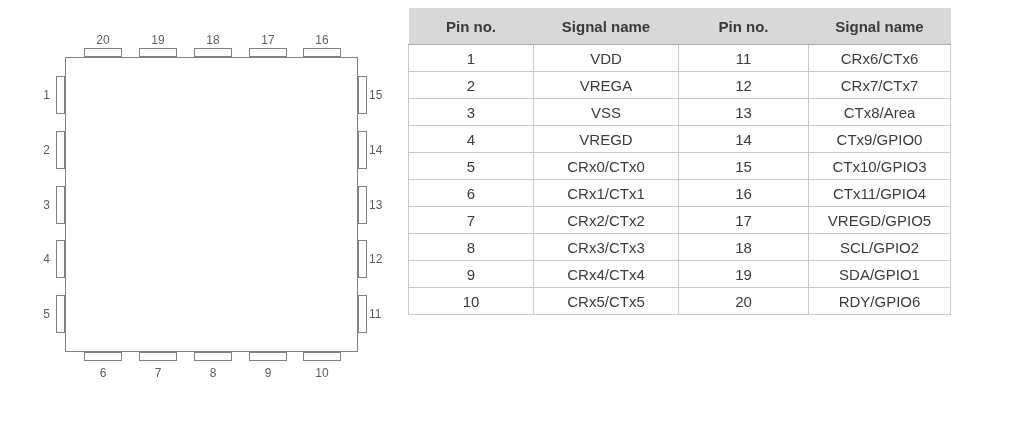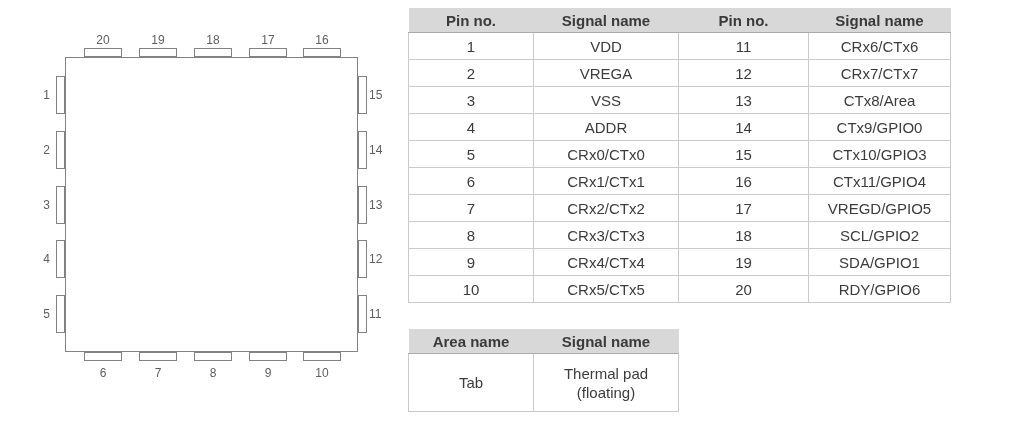--- a/index.html
+++ b/index.html
@@ -43,21 +43,21 @@
     table-layout: fixed;
     font-size: 15px;
     color: #3c3c3c;
   }
   #pin-table  { left: 408px; top: 8px;   width: 542px; }
   #area-table { left: 408px; top: 329px; width: 270px; }
   thead th {
     background: #d8d8d8;
     border-bottom: 1px solid #ababab;
     font-weight: bold;
-    height: 24px;
+    height: 36px;
     text-align: center;
     padding: 0;
     color: #3a3a3a;
   }
   tbody td {
     border: 1px solid #cacaca;
     height: 26px;
     text-align: center;
     vertical-align: middle;
     padding: 0;
@@ -146,21 +146,21 @@
           <td>CRx7/CTx7</td>
         </tr>
         <tr>
           <td>3</td>
           <td>VSS</td>
           <td>13</td>
           <td>CTx8/Area</td>
         </tr>
         <tr>
           <td>4</td>
-          <td>ADDR</td>
+          <td>VREGD</td>
           <td>14</td>
           <td>CTx9/GPIO0</td>
         </tr>
         <tr>
           <td>5</td>
           <td>CRx0/CTx0</td>
           <td>15</td>
           <td>CTx10/GPIO3</td>
         </tr>
         <tr>
@@ -189,33 +189,14 @@
         </tr>
         <tr>
           <td>10</td>
           <td>CRx5/CTx5</td>
           <td>20</td>
           <td>RDY/GPIO6</td>
         </tr>
       </tbody>
   </table>
 
-  <table id="area-table">
-    <colgroup>
-      <col style="width:125px">
-        <col style="width:145px">
-    </colgroup>
-    <thead>
-        <tr>
-          <th>Area name</th>
-          <th>Signal name</th>
-        </tr>
-      </thead>
-    <tbody>
-        <tr>
-          <td>Tab</td>
-          <td>Thermal pad
-(floating)</td>
-        </tr>
-      </tbody>
-  </table>
 
 </div>
 
 </body></html>

